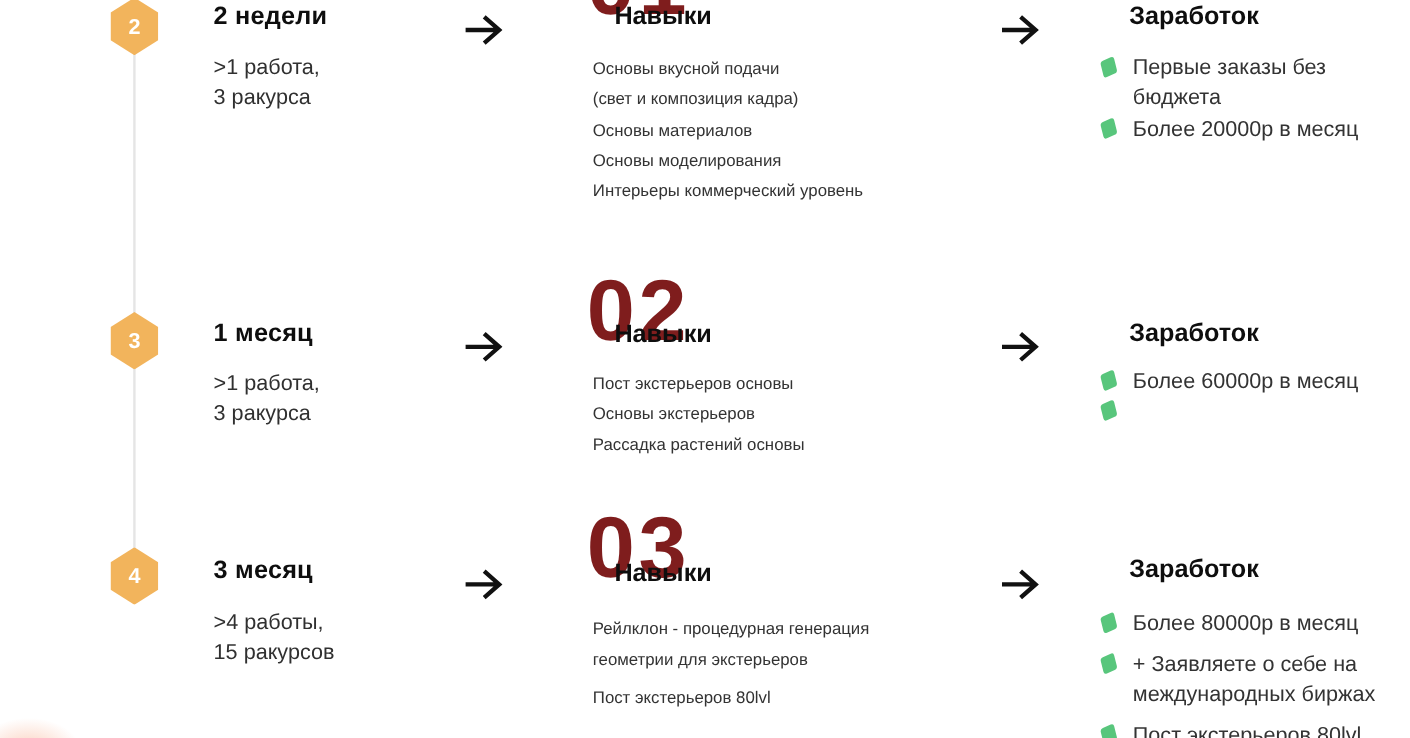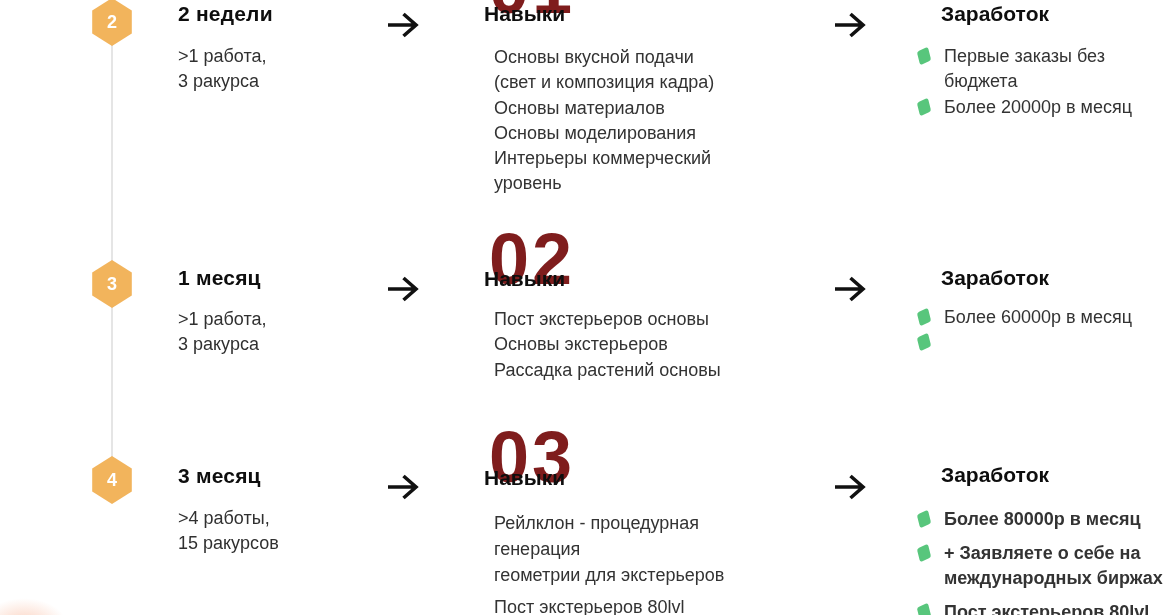--- a/index.html
+++ b/index.html
@@ -33,35 +33,35 @@
   .arrow{width:32px;height:26px;}
   .arrow.a1{left:387px}.arrow.a2{left:834px}
   .r0 .arrow{top:12px}.r1 .arrow{top:276px}.r2 .arrow{top:474px}
 
   .bignum{
     left:489px;font-size:72px;font-weight:800;line-height:56px;
     letter-spacing:3px;color:#7f1d1d;z-index:0;
   }
   .r0 .bignum{top:-40px}.r1 .bignum{top:231px}.r2 .bignum{top:429px}
 
-  .s-title{left:484px;font-size:21px;font-weight:bold;color:#0e0e0e;z-index:1;}
+  .s-title{left:512px;font-size:21px;font-weight:bold;color:#0e0e0e;z-index:1;}
   .r0 .s-title{top:2px}.r1 .s-title{top:267px}.r2 .s-title{top:466px}
 
   .s-list{left:494px;width:280px;z-index:1;}
   .r0 .s-list{top:45px}.r1 .s-list{top:307px}.r2 .s-list{top:510px}
-  .s-item{white-space:pre-line;font-size:18px;line-height:25.3px;color:#333;}
+  .s-item{white-space:pre-line;font-size:14px;line-height:25.3px;color:#333;}
   .r2 .s-item{line-height:26px;margin-bottom:6px;}
 
   .e-title{left:941px;font-size:21px;font-weight:bold;color:#0e0e0e;}
   .r0 .e-title{top:2px}.r1 .e-title{top:266px}.r2 .e-title{top:463px}
 
   .e-list{left:918px;width:258px;}
   .r0 .e-list{top:44px}.r1 .e-list{top:305px}.r2 .e-list{top:507px}
   .e-item{display:flex;align-items:flex-start;line-height:25.3px;}
-  .r2 .e-item{margin-bottom:9px;line-height:25px;font-weight:bold;}
+  .r2 .e-item{margin-bottom:9px;line-height:25px;}
   .leaf{
     flex:none;width:12px;height:14px;margin:5px 14px 0 0;border-radius:2.5px;
     background:#58c67c;transform:rotate(-14deg) skewY(-10deg);
   }
   .e-text{white-space:pre-line;font-size:18px;color:#333;width:232px;}
 
   .corner-glow{
     position:absolute;left:-12px;top:598px;width:80px;height:34px;
     background:radial-gradient(ellipse at 45% 85%,rgba(247,166,130,.55) 0%,rgba(247,166,130,0) 70%);
   }

